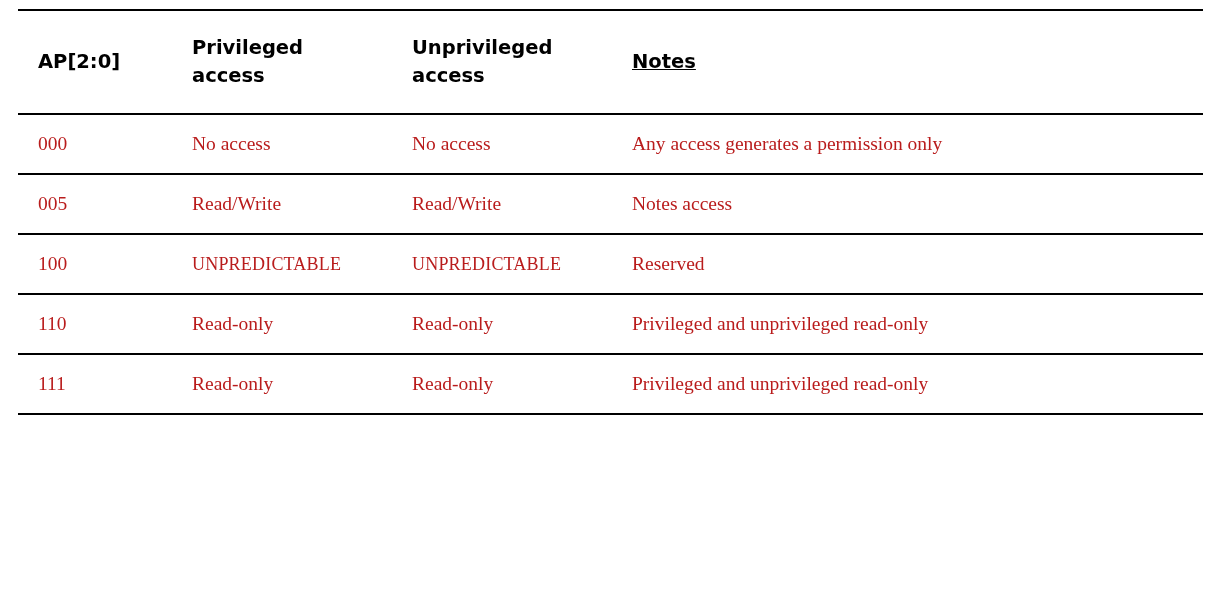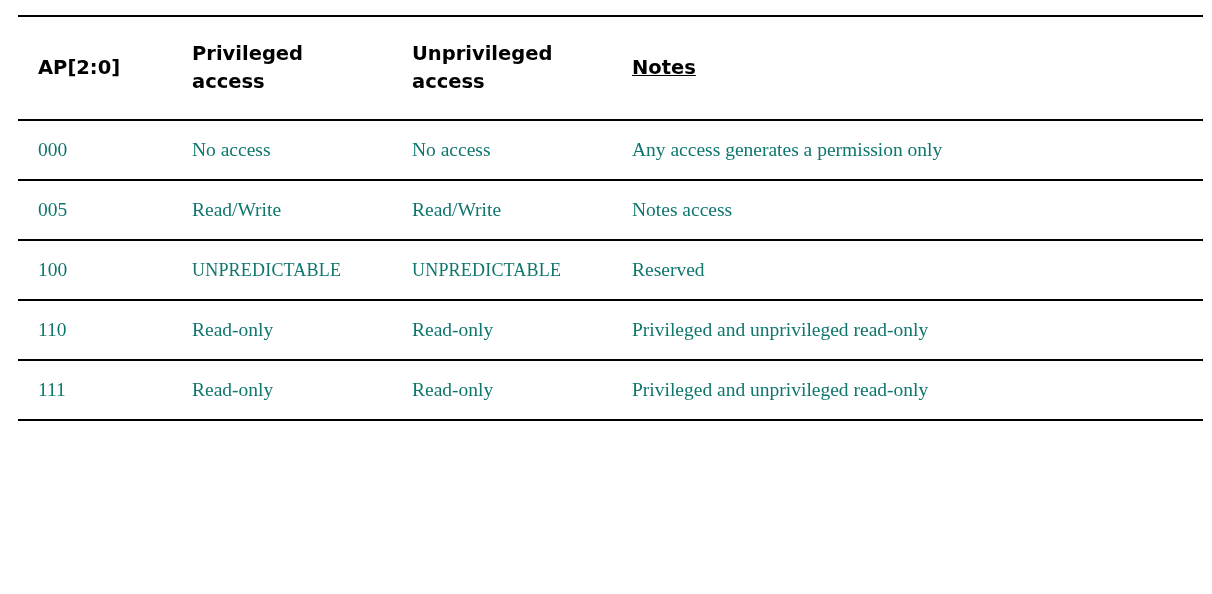--- a/index.html
+++ b/index.html
@@ -19,21 +19,21 @@
   .page {
     position: relative;
     width: 1212px;
     height: 594px;
     background: #ffffff;
   }
 
   table.ap-table {
     position: absolute;
     left: 18px;
-    top: 15px;
+    top: 9px;
     width: 1185px;
     border-collapse: collapse;
     table-layout: fixed;
     background: #ffffff;
   }
 
   
   col.c-ap     { width: 154px; }
   col.c-priv   { width: 220px; }
   col.c-unpriv { width: 222px; }
@@ -70,21 +70,21 @@
   
   tbody td {
     font-family: "Liberation Serif", "DejaVu Serif", serif;
     font-size: 19.5px;
     line-height: 24px;
     text-align: left;
     vertical-align: middle;
     padding: 0;
     height: 58px;
     border-bottom: 2px solid #000000;
-    color: #0f766e;
+    color: #b91c1c;
     white-space: nowrap;
   }
   .td-inner {
     padding-left: 20px;
     padding-right: 8px;
   }
   .td-inner.notes-cell {
     padding-left: 18px;
   }
 

